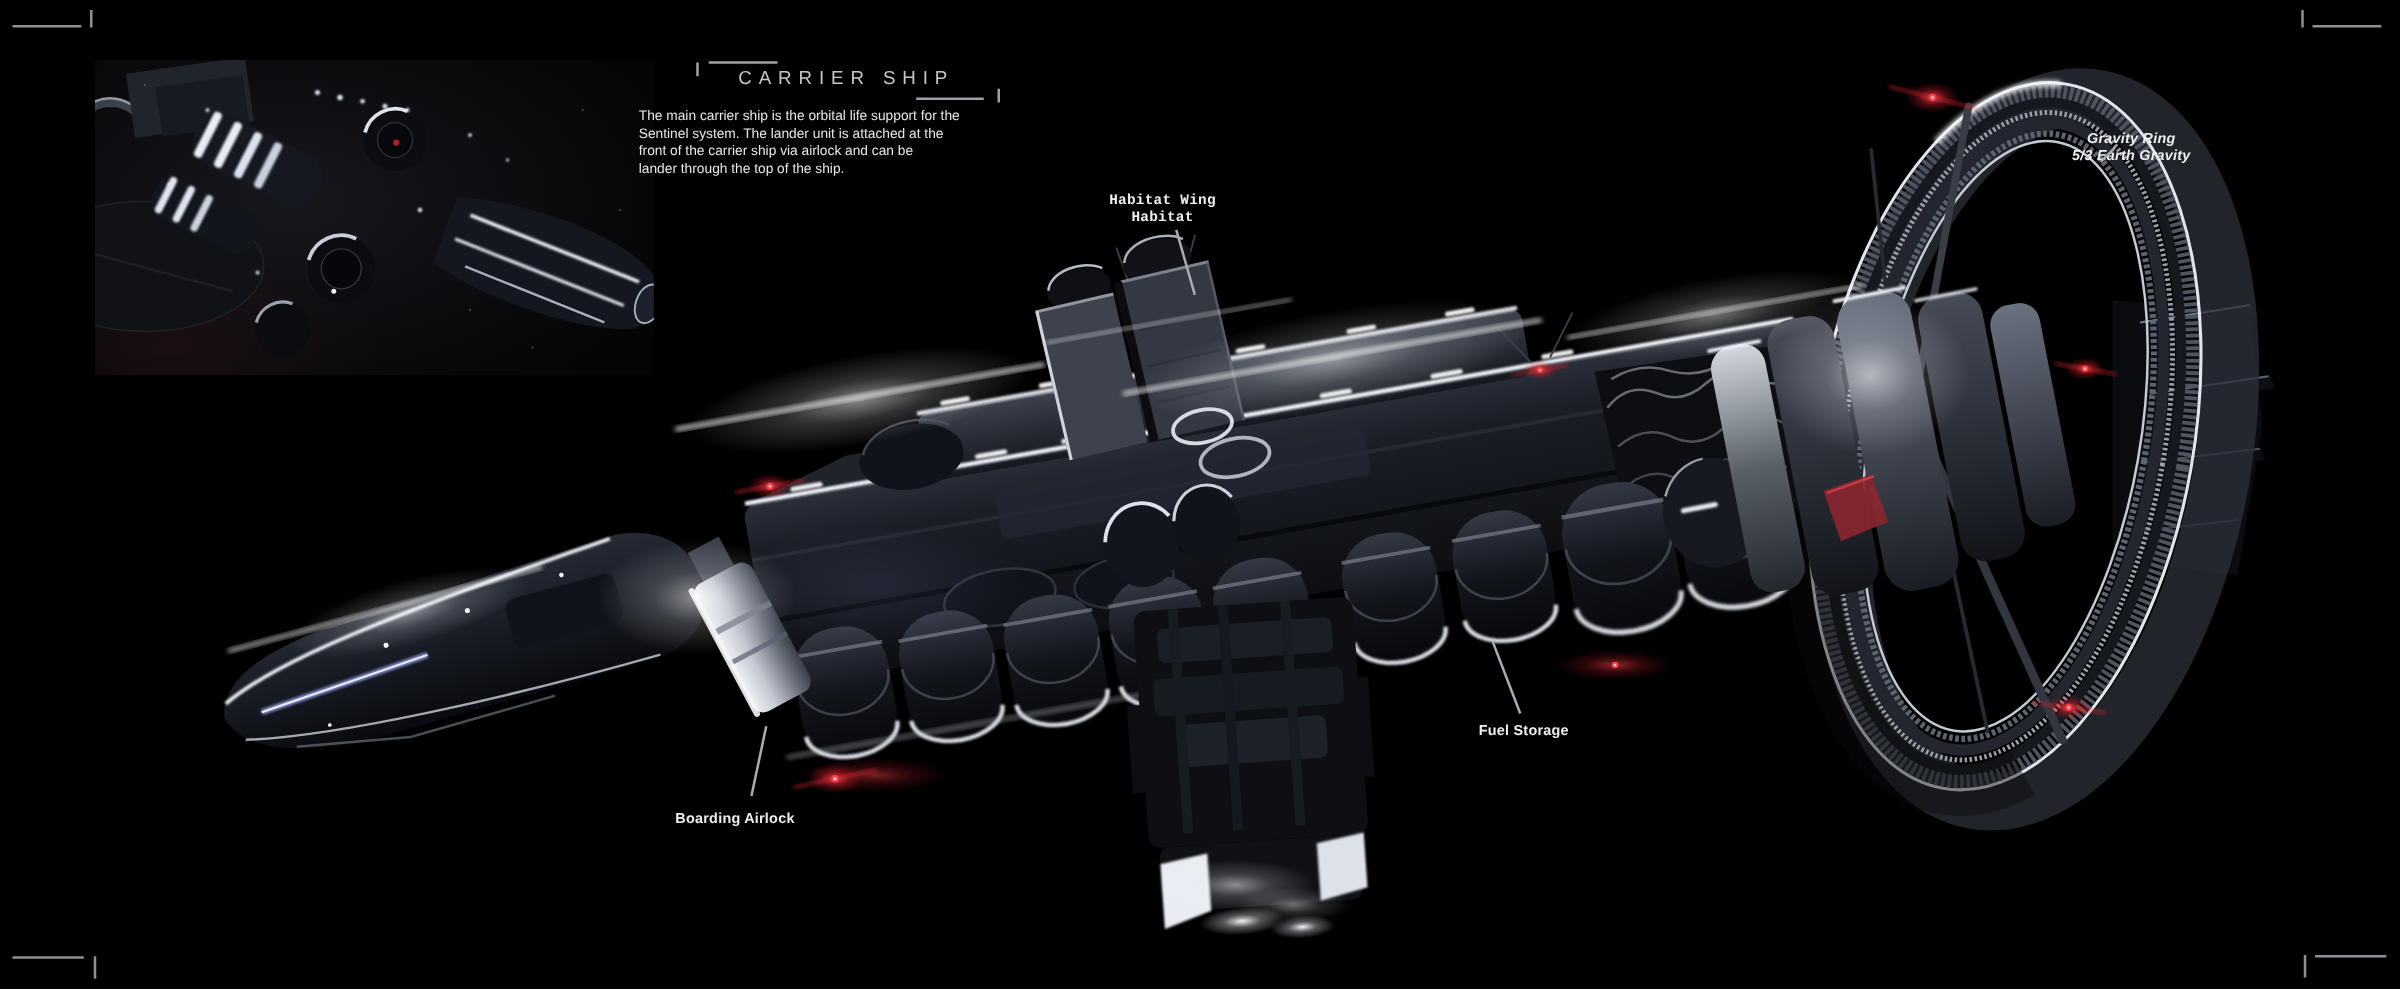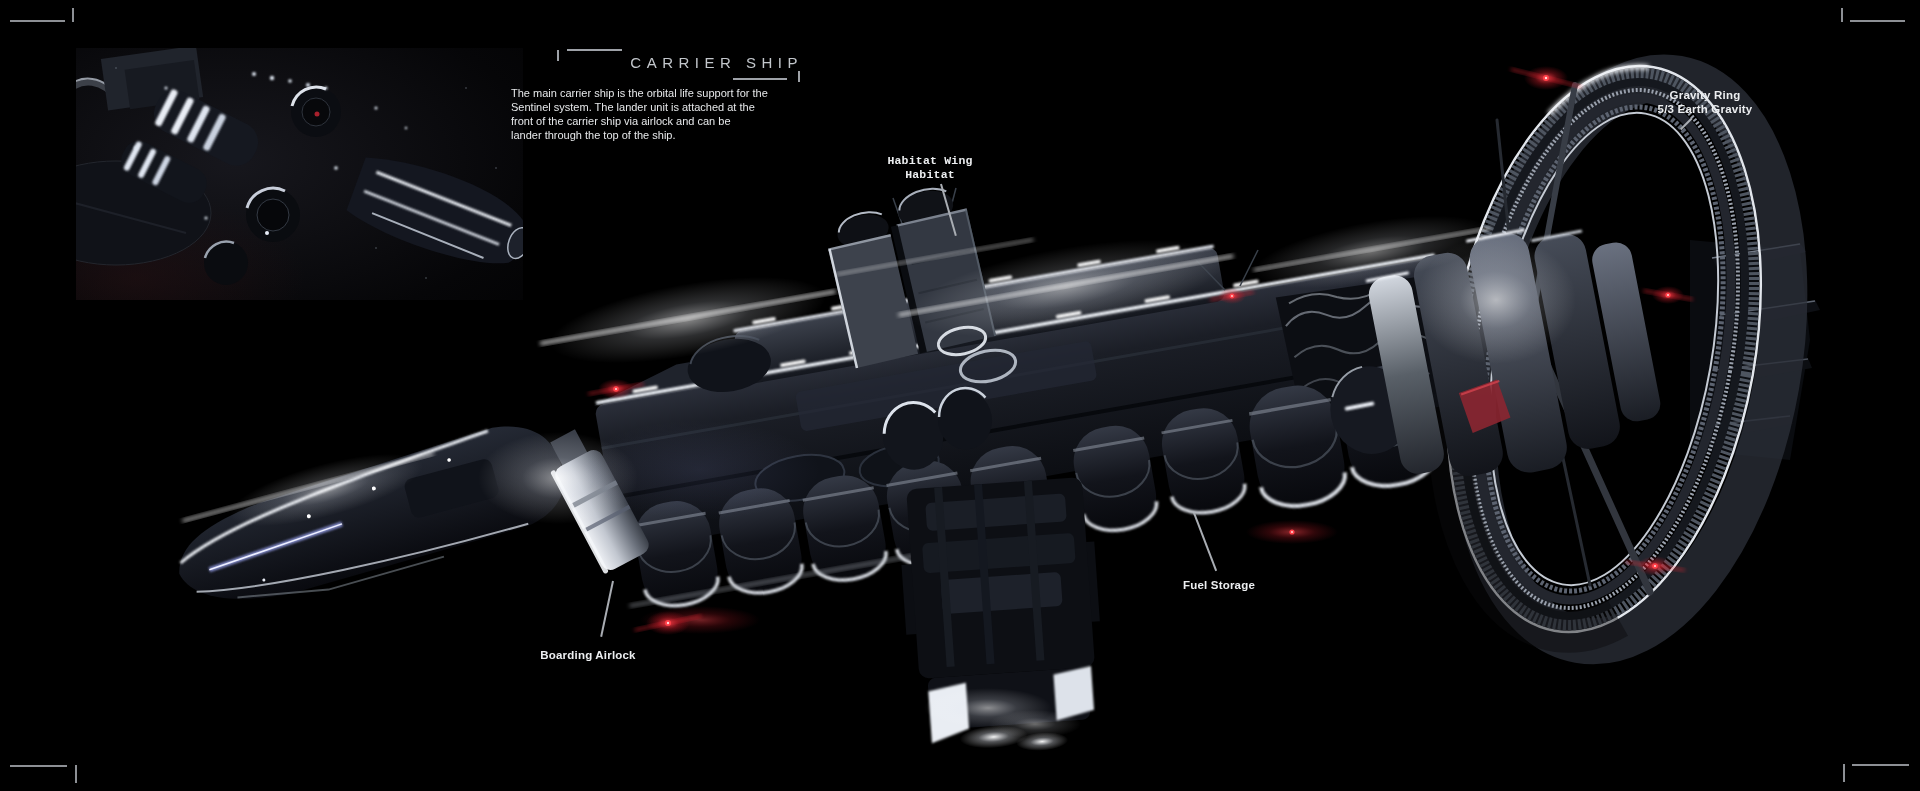--- a/index.html
+++ b/index.html
@@ -10,21 +10,21 @@
   .cm-h{height:2px;}
   .cm-v{width:2px;}
   
   #inset{position:absolute;left:76px;top:48px;width:447px;height:252px;}
   #inset svg{display:block;width:100%;height:100%;}
   
   #render{position:absolute;left:0;top:0;width:1920px;height:791px;}
   
   #title-block{position:absolute;left:551px;top:42px;width:252px;color:#c3c7cc;}
   #title-block .deco{position:absolute;background:#9ea2a8;}
-  #main-title{position:absolute;left:0;right:0;top:12px;margin:0;text-align:right;
+  #main-title{position:absolute;left:0;right:0;top:12px;margin:0;text-align:center;
       font-size:15px;font-weight:400;letter-spacing:5.5px;color:#c3c7cc;white-space:nowrap;}
   #description{position:absolute;left:-40px;right:-40px;top:44px;
       font-size:11px;line-height:14px;color:#e6e8ea;font-weight:400;}
   
   .ann{position:absolute;width:170px;text-align:center;color:#eceef0;
        font-size:11.5px;line-height:14px;font-weight:700;letter-spacing:0.2px;}
   .leader{position:absolute;width:1.5px;background:#a9adb3;transform-origin:top center;}
 </style>
 </head>
 <body>
@@ -430,21 +430,21 @@
       <div>lander through the top of the ship.</div>
     </div>
   </div>
 
   <div class="ann" style="left:845px;top:154px;font-family:Liberation Mono, monospace;">
     <div>Habitat Wing</div>
     <div>Habitat</div>
   </div>
   <div class="leader" style="left:940px;top:184px;height:54px;transform:rotate(-16deg);"></div>
 
-  <div class="ann" style="left:1620px;top:88px;">
+  <div class="ann" style="left:1620px;top:104px;font-style:italic;">
     <div>Gravity Ring</div>
     <div>5/3 Earth Gravity</div>
   </div>
   <div class="leader" style="left:1691px;top:118px;height:16px;transform:rotate(45deg);"></div>
 
   <div class="ann" style="left:1134px;top:578px;">
     <div>Fuel Storage</div>
   </div>
   <div class="leader" style="left:1193px;top:513px;height:62px;transform:rotate(-21deg);"></div>
 

